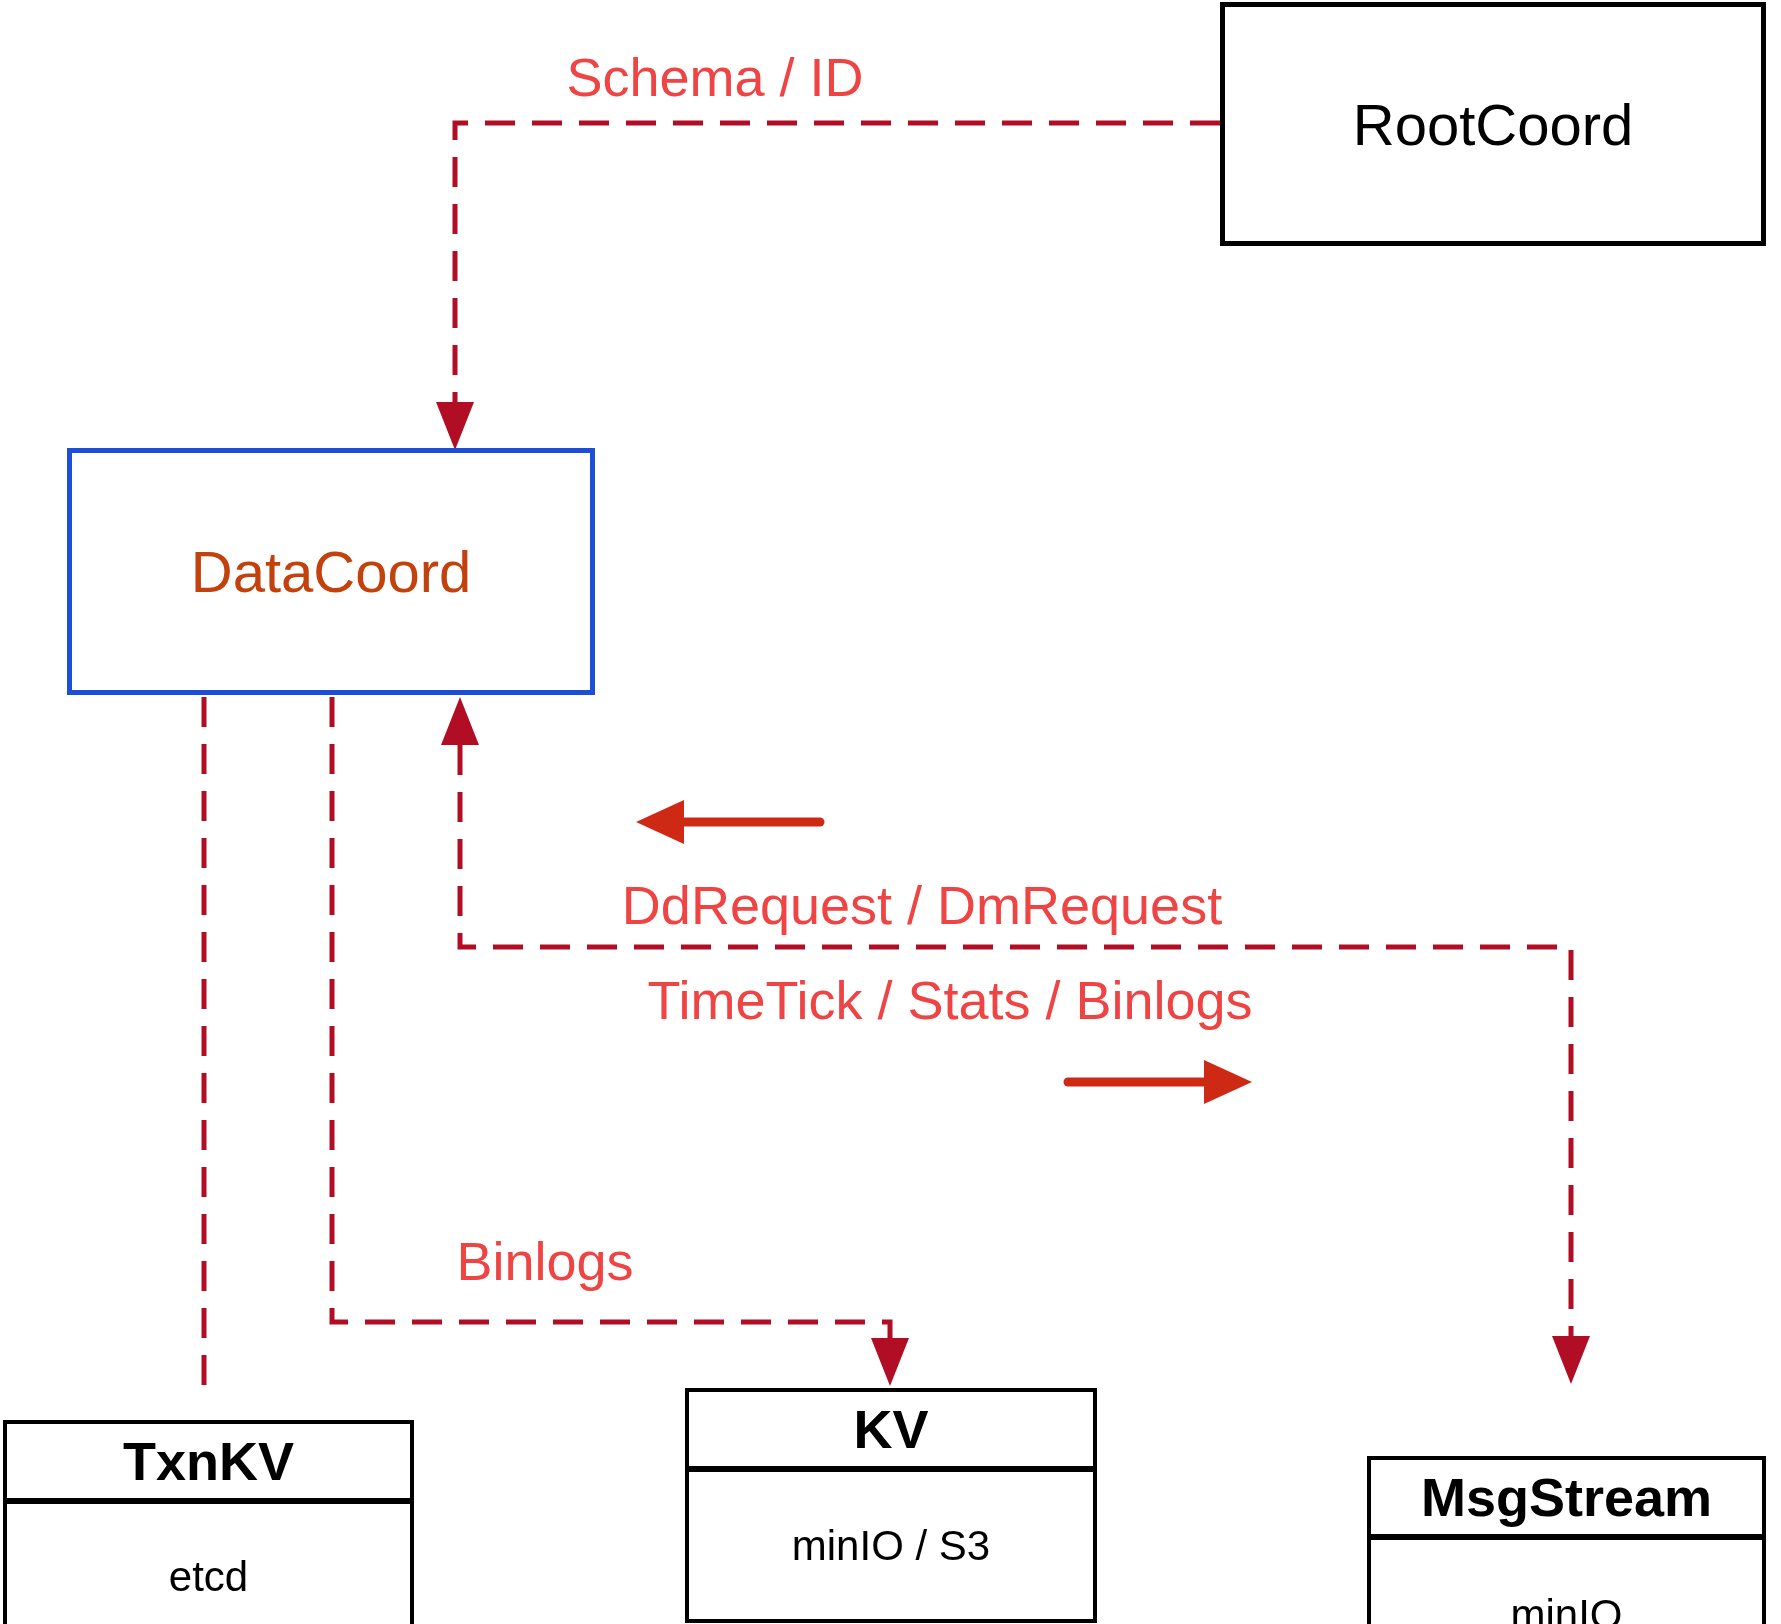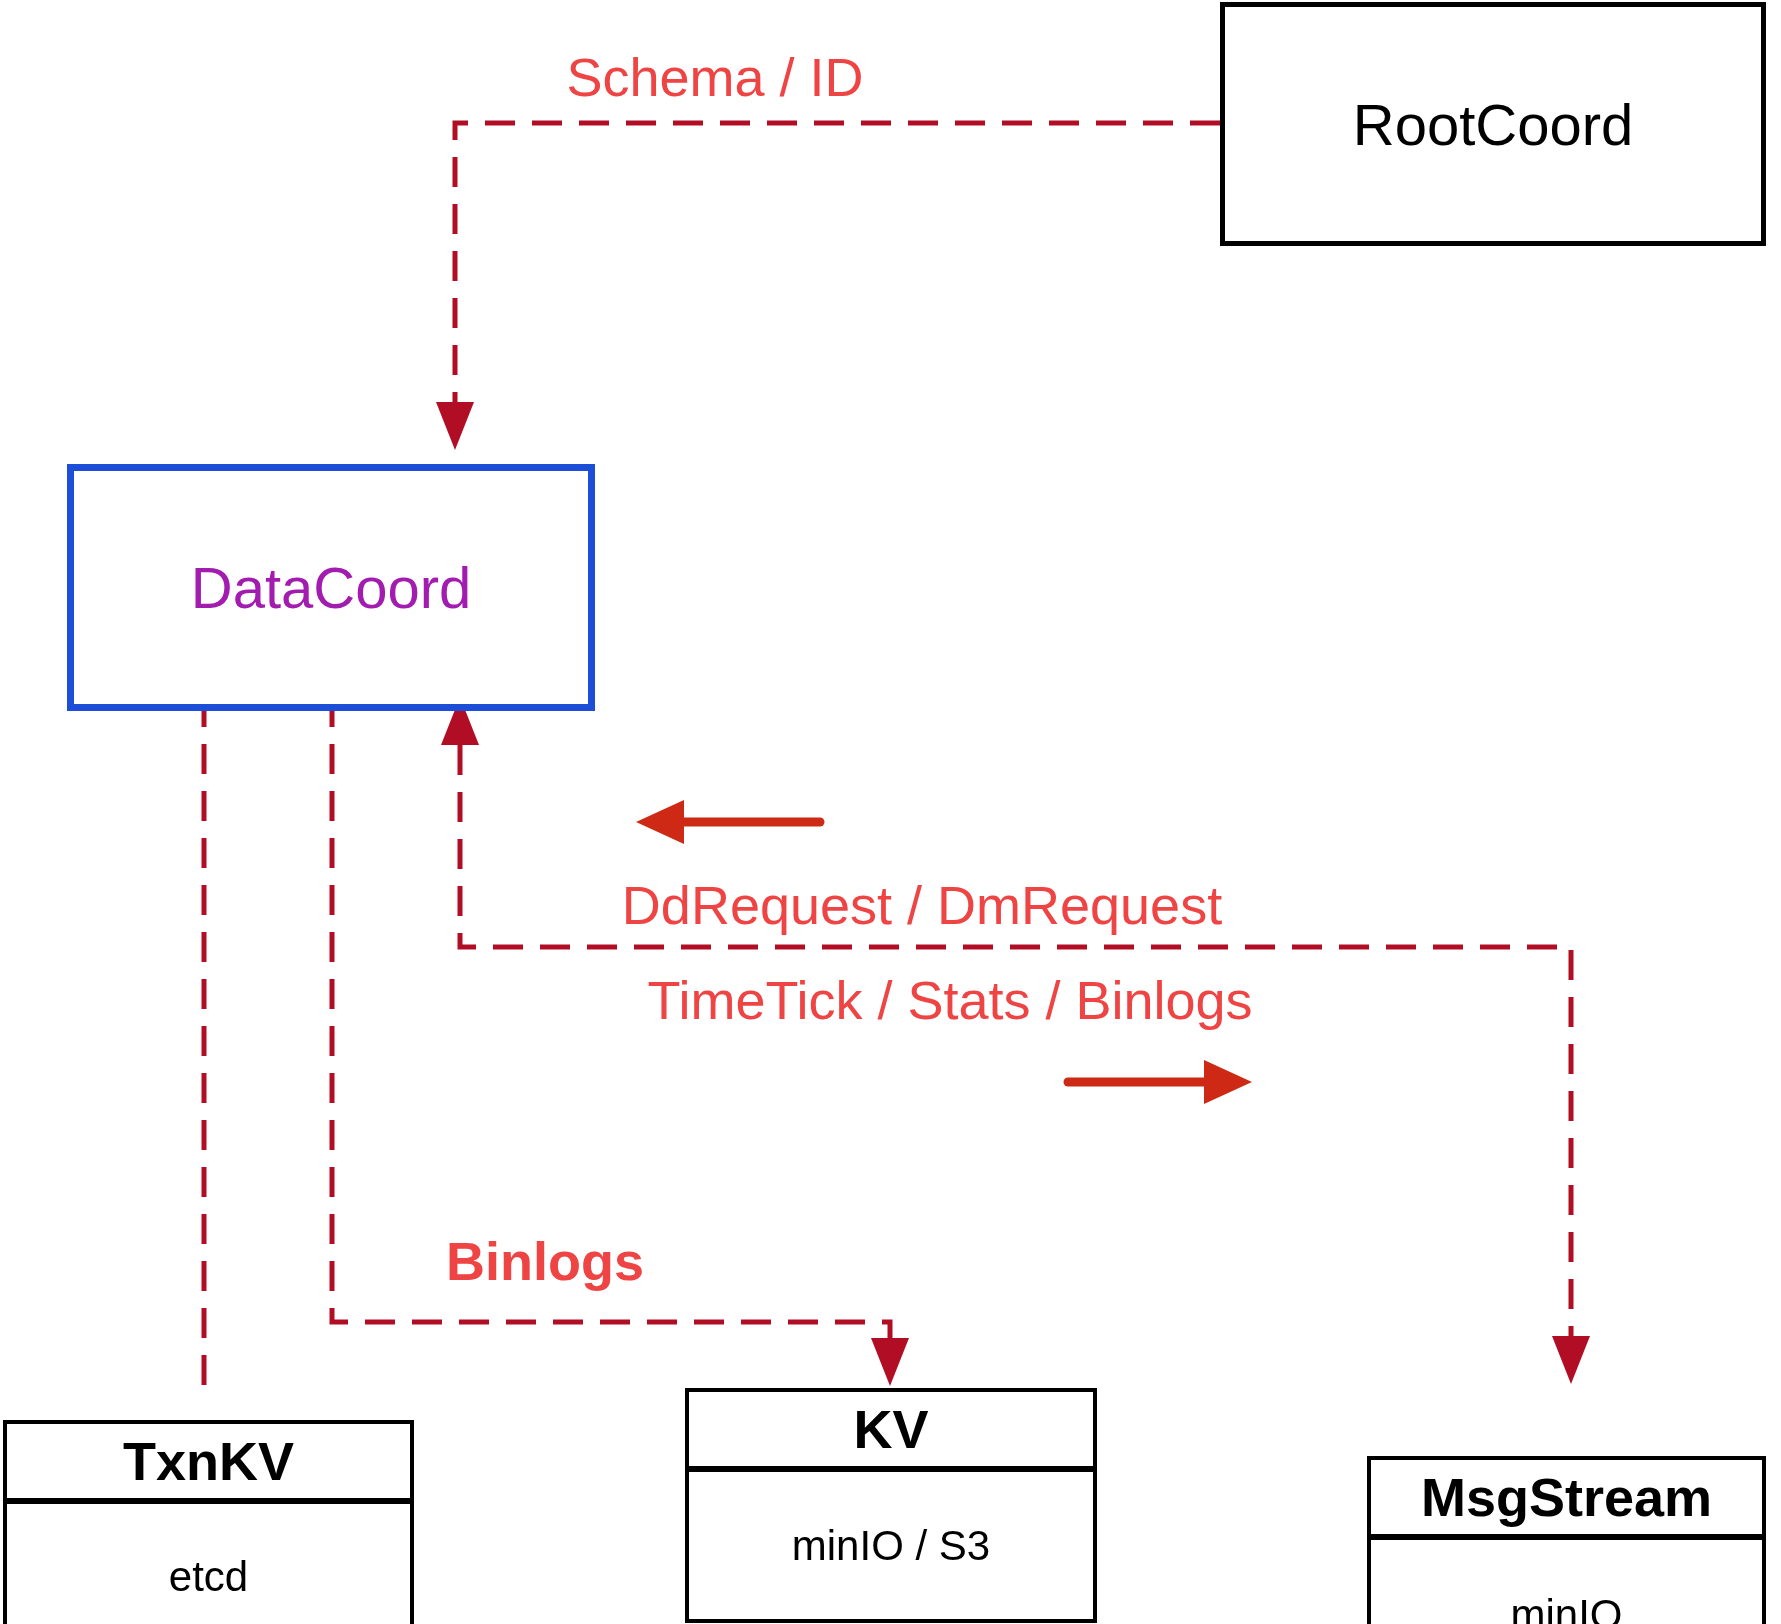--- a/index.html
+++ b/index.html
@@ -11,21 +11,21 @@
     overflow:hidden;
   }
   #connectors{position:absolute;left:0;top:0;width:1781px;height:1624px;}
   .node{
     position:absolute;
     box-sizing:border-box;
     display:flex;align-items:center;justify-content:center;
     font-size:58px;color:#000;background:#fff;
   }
   .node-root{left:1220px;top:2px;width:546px;height:244px;border:5px solid #000;}
-  .node-data{left:67px;top:464px;width:528px;height:247px;border:7px solid #1d4ed8;color:#a21caf;}
+  .node-data{left:67px;top:448px;width:528px;height:247px;border:5px solid #1d4ed8;color:#c2410c;}
   .tbox{
     position:absolute;box-sizing:border-box;background:#fff;
     border:4px solid #000;display:flex;flex-direction:column;
   }
   .tbox-txnkv{left:3px;top:1388px;width:411px;height:233px;margin-top:32px;}
   .tbox-kv{left:685px;top:1388px;width:412px;height:235px;}
   .tbox-msg{left:1367px;top:1456px;width:399px;height:237px;}
   .tbox .hdr{
     box-sizing:border-box;height:80px;border-bottom:6px solid #000;
     display:flex;align-items:center;justify-content:center;
@@ -35,21 +35,21 @@
     flex:1;display:flex;flex-direction:column;align-items:center;justify-content:center;
     font-size:42px;color:#000;line-height:1.13;text-align:center;
   }
   .edge-label{
     position:absolute;transform:translate(-50%,-50%);
     font-size:54px;color:#ef4444;white-space:nowrap;
   }
   .lbl-schema{left:715px;top:77px;}
   .lbl-dd{left:922px;top:905px;}
   .lbl-tt{left:950px;top:1000px;}
-  .lbl-bin{left:545px;top:1261px;font-weight:bold;}
+  .lbl-bin{left:545px;top:1261px;}
 </style>
 </head>
 <body>
 
 <div id="canvas">
 
   <svg id="connectors" viewBox="0 0 1781 1624" xmlns="http://www.w3.org/2000/svg">
 
     <path d="M1220,123 L455,123 L455,402" fill="none" stroke-width="5" stroke-dasharray="30 17" stroke="#B10E26"></path>
     <polygon points="455,450 436,402 474,402" fill="#B10E26"></polygon>

